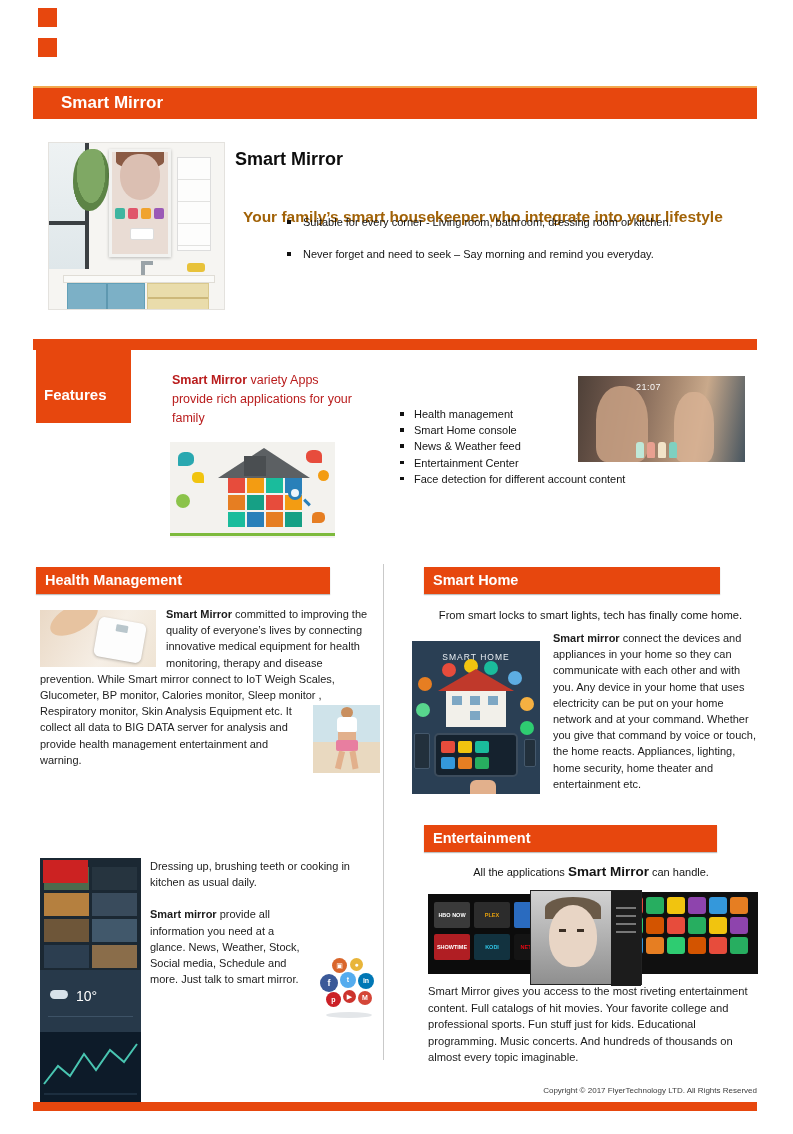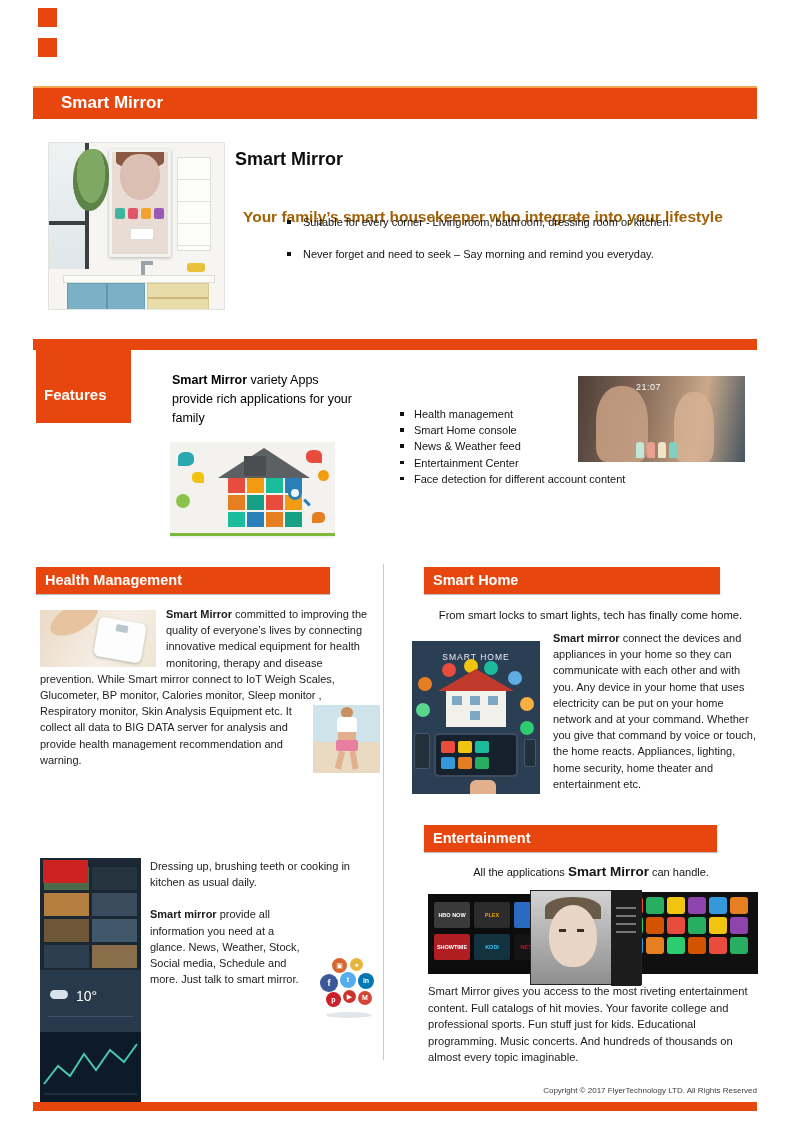--- a/index.html
+++ b/index.html
@@ -41,21 +41,21 @@
 
   .hero-title { left:235px; top:149px; font-size:18px; font-weight:bold; color:#0d0d0d; }
   .hero-subtitle { left:243px; top:177px; width:516px; font-size:15.5px; font-weight:bold; color:#a16207;margin-top:31px; }
   .hero-bullets { left:287px; top:216px; width:470px; list-style:none; }
   .hero-bullets li { position:relative; padding-left:16px; margin-bottom:20px; font-size:11px; color:#151515; }
   .hero-bullets li:before { content:""; position:absolute; left:0; top:4px; width:3.5px; height:3.5px; background:#111; }
 
   
   .feat-bar { left:33px; top:339px; width:724px; height:11px; background:#E7470E; }
   .feat-box { left:36px; top:339px; width:95px; height:84px; background:#E7470E; color:#fff; font-weight:bold; font-size:15px; padding:47px 0 0 8px; }
-  .feat-intro { left:172px; top:371px; width:182px; font-size:12.5px; line-height:19px; color:#000000; }
+  .feat-intro { left:172px; top:371px; width:182px; font-size:12.5px; line-height:19px; color:#b91c1c; }
   .house-img { left:170px; top:442px; width:165px; height:96px; background:#f3f2ee; overflow:hidden; }
   .roof { position:absolute; left:48px; top:6px; width:0; height:0; border-left:46px solid transparent; border-right:46px solid transparent; border-bottom:30px solid #5c6063; }
   .chimney { position:absolute; left:74px; top:14px; width:22px; height:20px; background:#4a4e51; }
   .house-grid { position:absolute; left:58px; top:36px; width:76px; height:52px; display:flex; flex-wrap:wrap; gap:2px; align-content:flex-start; }
   .house-grid span { width:17px; height:15px; }
   .hg:nth-child(6n+1){background:#e74c3c;} .hg:nth-child(6n+2){background:#f39c12;}
   .hg:nth-child(6n+3){background:#1abc9c;} .hg:nth-child(6n+4){background:#2980b9;}
   .hg:nth-child(6n+5){background:#e67e22;} .hg:nth-child(6n+6){background:#16a085;}
   .dot { position:absolute; border-radius:50%; }
   .d1 { left:8px; top:10px; width:16px; height:14px; background:#29a8b0; border-radius:40% 40% 40% 5%; }
@@ -305,21 +305,21 @@
       <span class="sc-plate">
           <span class="sc-disp"></span>
         </span>
     </span><b>Smart Mirror</b><span> committed to improving the quality of everyone’s lives by connecting innovative medical equipment for health monitoring,  therapy and disease prevention. While Smart mirror connect to IoT  Weigh Scales, Glucometer, BP  monitor,  Calories monitor,  Sleep monitor , Respiratory  monitor,  Skin Analysis </span><span class="jogger">
         <span class="jg-head"></span>
         <span class="jg-top"></span>
         <span class="jg-skin"></span>
         <span class="jg-shorts"></span>
         <span class="jg-leg1"></span>
         <span class="jg-leg2"></span>
-      </span><span>Equipment etc. It collect all data to BIG  DATA  server for analysis and provide health management recommendation and warning.</span>
+      </span><span>Equipment etc. It collect all data to BIG  DATA  server for analysis and provide health management entertainment and warning.</span>
   </div>
 
   <div class="abs sec-head head-smarthome">
     <span>Smart Home</span>
   </div>
   <div class="abs smarthome-intro">From smart  locks to smart lights, tech has finally come home.</div>
   <div class="abs body-txt smarthome-body">
     <span class="sh-illo">
       <span class="sh-label">SMART HOME</span>
       <span class="sh-dot shd1"></span>

